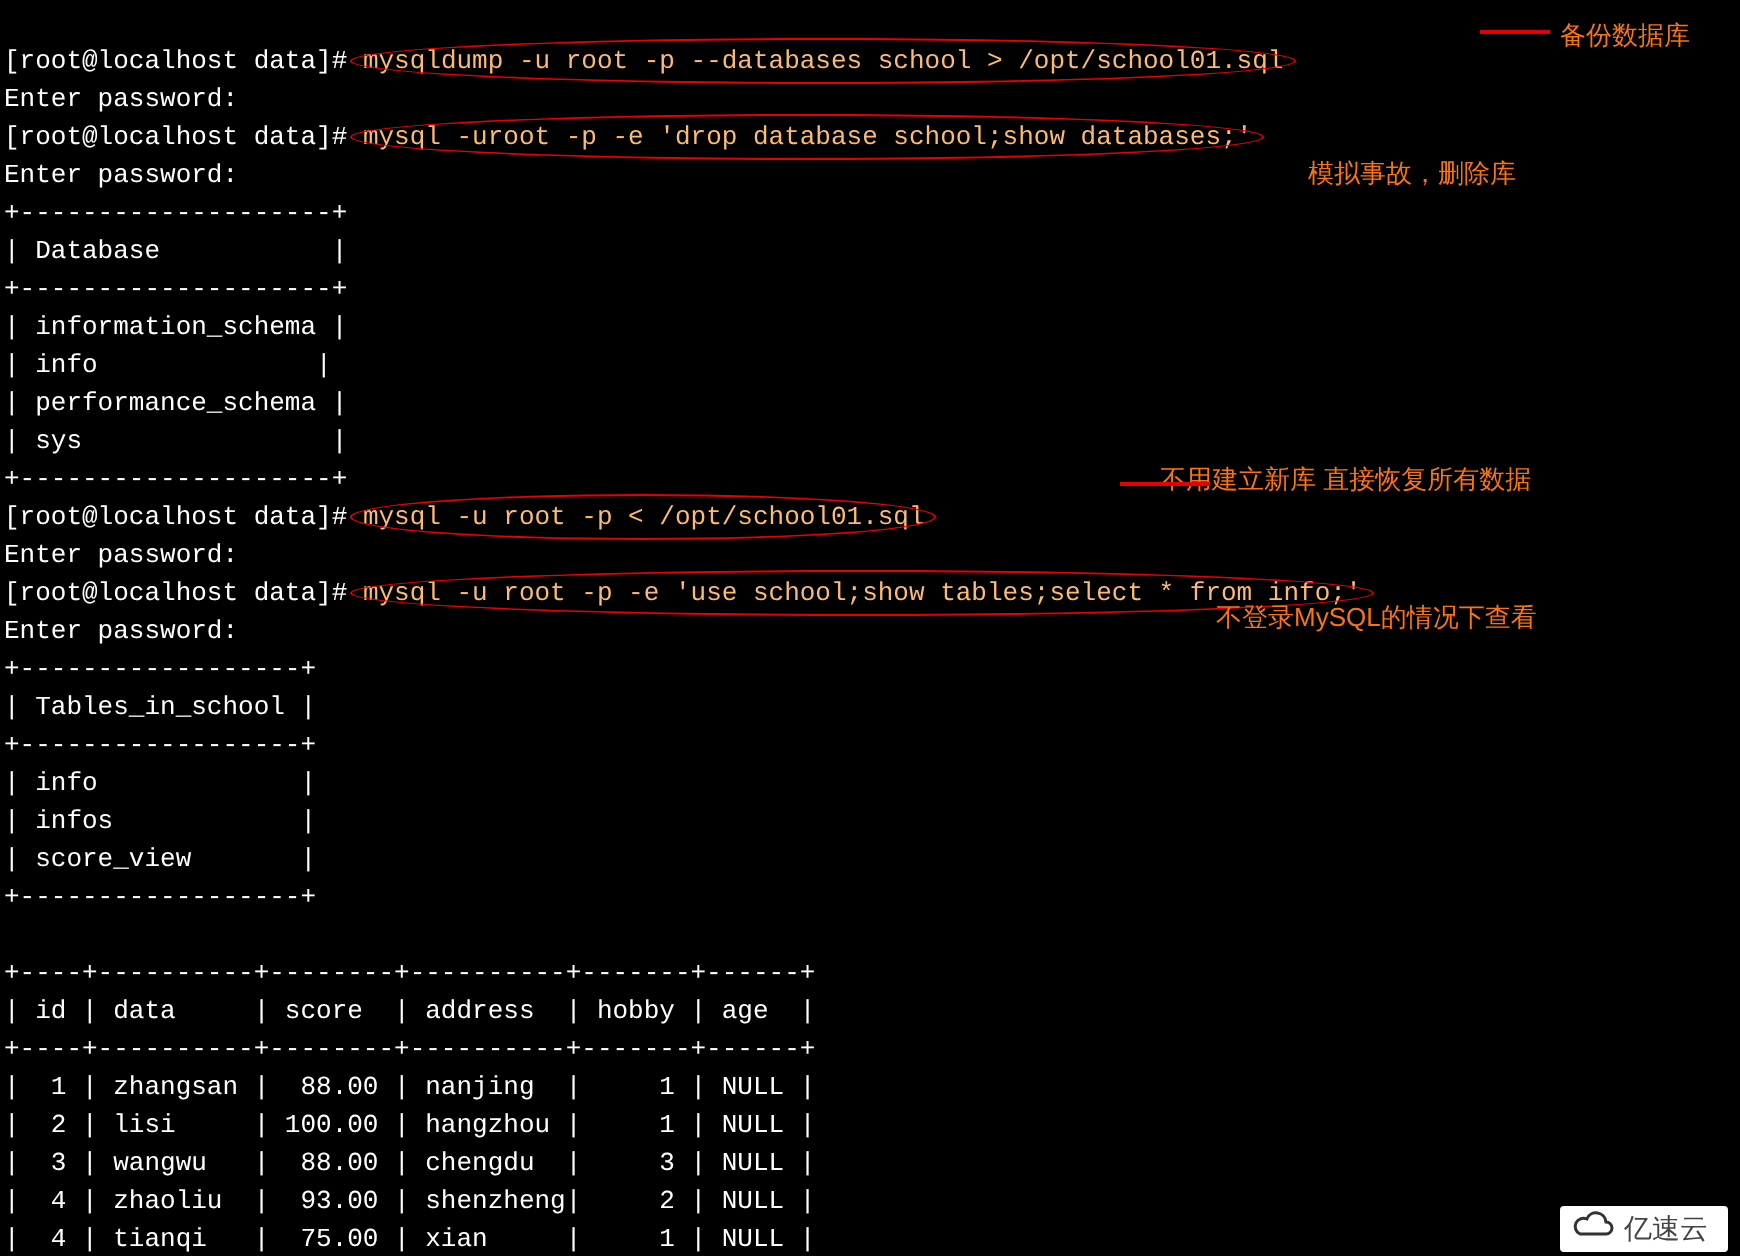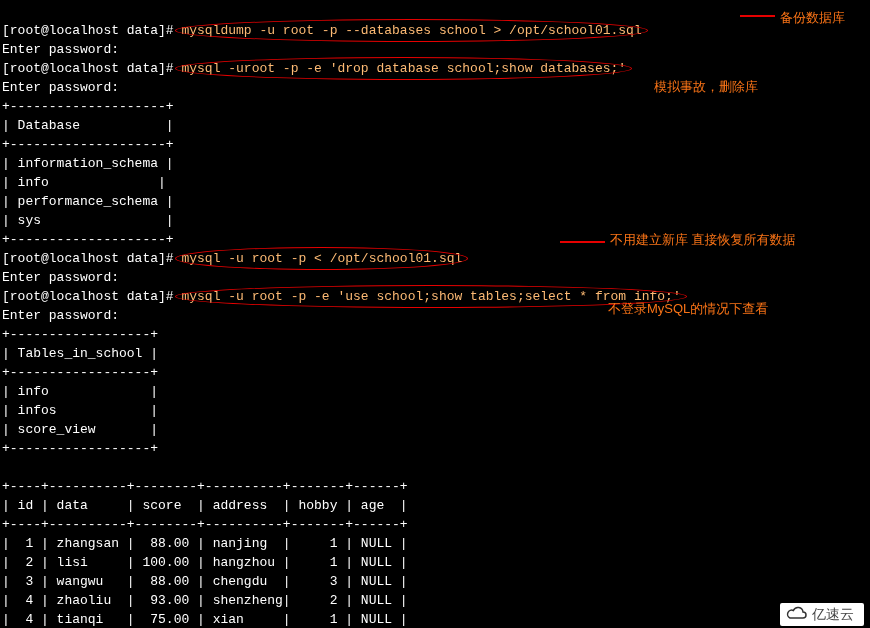--- a/index.html
+++ b/index.html
@@ -103,21 +103,21 @@
 <span>|  4 | tianqi   |  75.00 | xian     |     1 | NULL |</span>
 
 
 </div>
 
 <div class="redline" style="top:15px;left:740px;width:35px;"></div>
 <div class="annot" style="top:8px;left:780px;">备份数据库</div>
 
 <div class="annot" style="top:77px;left:654px;">模拟事故，删除库</div>
 
-<div class="annot" style="top:230px;left:610px;">不用建立新库 直接恢复所有数据</div>
+<div class="annot" style="top:230px;left:580px;">不用建立新库 直接恢复所有数据</div>
 <div class="redline" style="top:241px;left:560px;width:45px;"></div>
 
 <div class="annot" style="top:299px;left:608px;">不登录MySQL的情况下查看</div>
 
 <div class="logo">
   <span class="logo-cloud">
     <svg width="22" height="14" viewBox="0 0 22 14">
         <path d="M17 6a5 5 0 00-9.6-1.5A4 4 0 004 12h13a3 3 0 000-6z" fill="none" stroke="#333" stroke-width="1.5"></path>
       </svg>
   </span>

